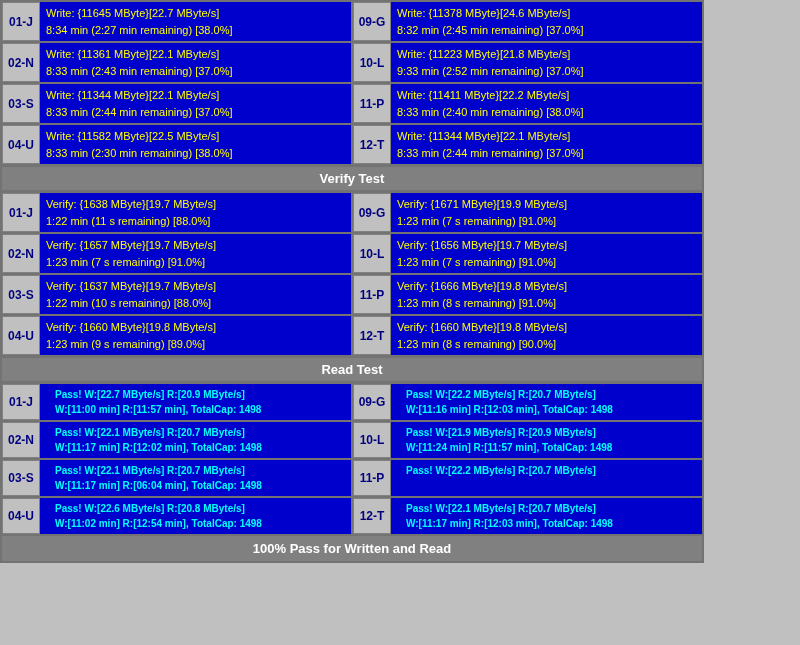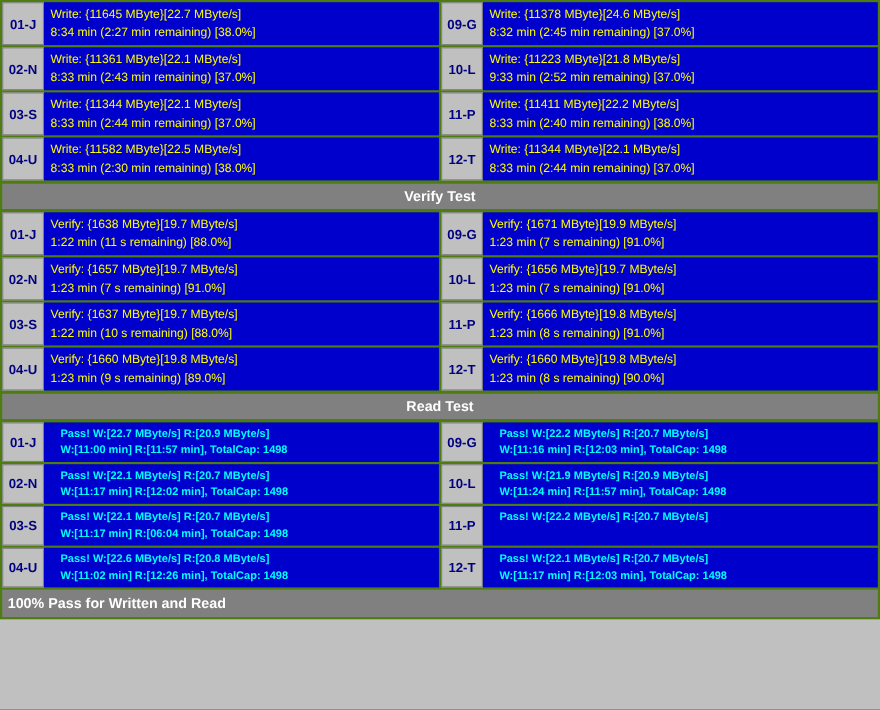--- a/index.html
+++ b/index.html
@@ -4,22 +4,22 @@
   <style>
     * { margin: 0; padding: 0; box-sizing: border-box; }
     body {
       width: 800px;
       min-height: 645px;
       background: #c0c0c0;
       font-family: Arial, sans-serif;
       font-size: 11px;
     }
     .main-container {
-      width: 800px;
-      background: #4d7c0f;
+      width: 704px;
+      background: #737373;
       padding: 2px;
     }
     .section {
       margin-bottom: 2px;
     }
     .cell-label {
       background: #c0c0c0;
       color: #000080;
       font-weight: bold;
       font-size: 12px;
@@ -51,20 +51,21 @@
     .pass-cell-content {
       background: #0000cd;
       color: #00ffff;
       padding: 3px 15px;
       font-size: 10px;
       font-weight: bold;
       flex: 1;
       line-height: 1.5;
     }
     .footer-bar {
+      text-align: center;
       background: #808080;
       color: #ffffff;
       font-size: 13px;
       font-weight: bold;
       padding: 5px;
       margin-top: 2px;
     }
     .two-col-grid {
       display: grid;
       grid-template-columns: 1fr 1fr;
@@ -263,21 +264,21 @@
           <div class="pass-cell-content">
             <div>Pass! W:[22.2 MByte/s] R:[20.7 MByte/s]</div>
           </div>
         </div>
       </div>
       <div class="two-col-grid" style="margin-bottom: 2px;">
         <div class="row-item">
           <div class="cell-label">04-U</div>
           <div class="pass-cell-content">
             <div>Pass! W:[22.6 MByte/s] R:[20.8 MByte/s]</div>
-            <div>W:[11:02 min] R:[12:26 min], TotalCap: 1498</div>
+            <div>W:[11:02 min] R:[12:54 min], TotalCap: 1498</div>
           </div>
         </div>
         <div class="row-item">
           <div class="cell-label">12-T</div>
           <div class="pass-cell-content">
             <div>Pass! W:[22.1 MByte/s] R:[20.7 MByte/s]</div>
             <div>W:[11:17 min] R:[12:03 min], TotalCap: 1498</div>
           </div>
         </div>
       </div>

